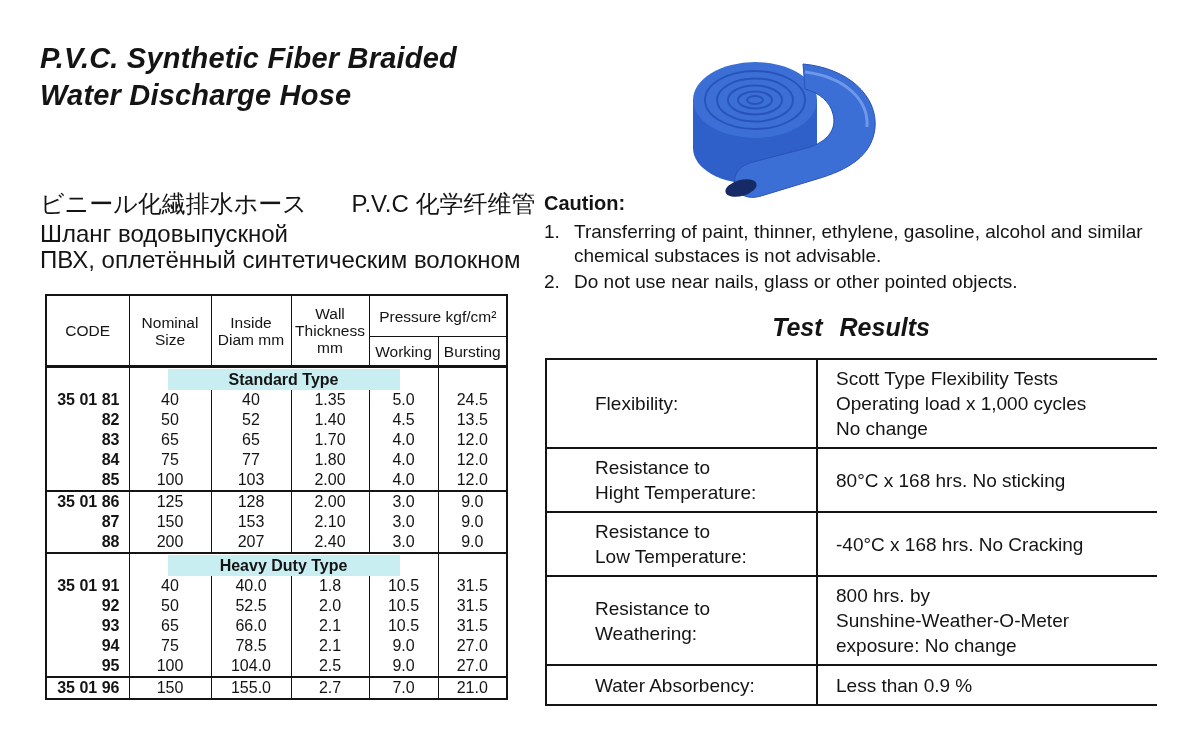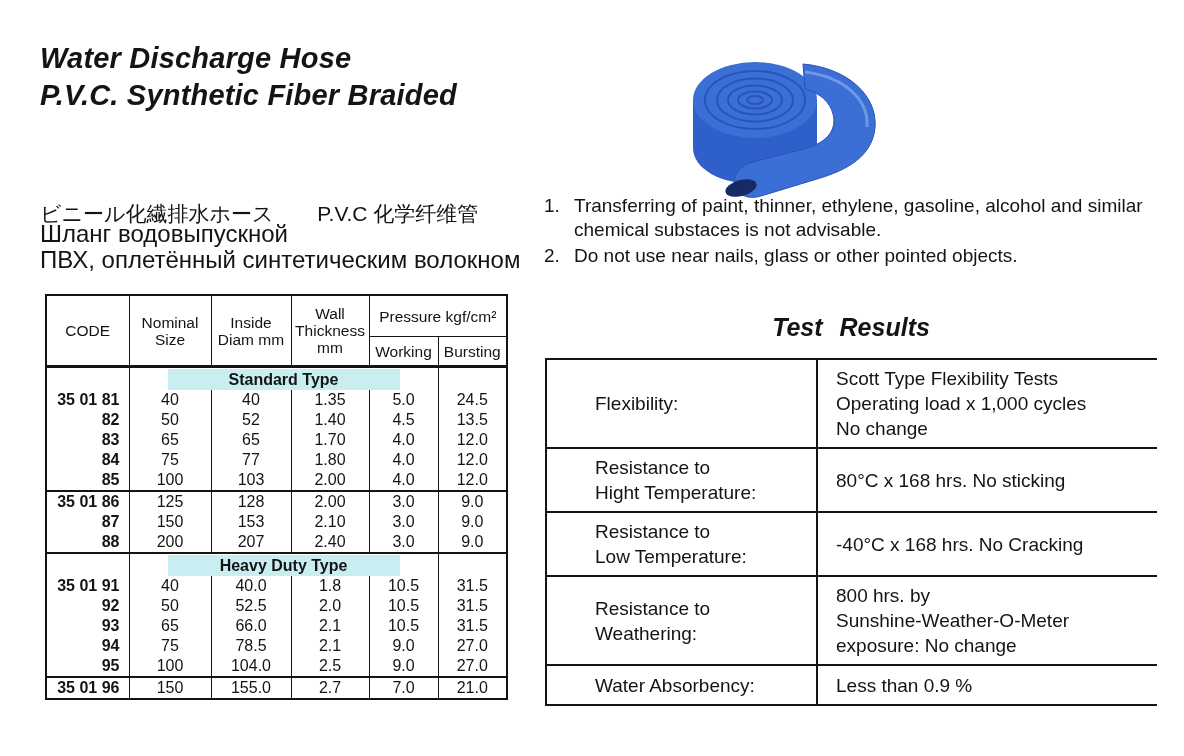--- a/index.html
+++ b/index.html
@@ -15,21 +15,21 @@
   html,body{margin:0;padding:0;background:#e8e8e8;}
   .page{
     position:relative;width:1184px;height:756px;background:#ffffff;
     font-family:"Liberation Sans", sans-serif;color:var(--ink);
     overflow:hidden;margin:0 auto;
   }
   
   .title{position:absolute;left:40px;top:40px;font-size:29px;line-height:37px;
     font-weight:bold;font-style:italic;letter-spacing:0.2px;}
   .subtitle-es{position:absolute;left:40px;top:119px;font-size:21px;line-height:29px;}
-  .subtitle-cjk{position:absolute;left:40px;top:200px;font-size:21px;}
+  .subtitle-cjk{position:absolute;left:40px;top:188px;font-size:24px;}
   .subtitle-cjk .zh{margin-left:38px;}
   .subtitle-ru{position:absolute;left:40px;top:221px;font-size:24px;line-height:26px;}
 
   
   .hose{position:absolute;left:685px;top:52px;width:200px;height:150px;}
 
   
   .caution{position:absolute;left:544px;top:192px;width:620px;}
   .caution-heading{font-size:20px;font-weight:bold;margin-bottom:5px;}
   .ci{display:flex;font-size:19px;line-height:24px;margin-top:2px;}
@@ -64,22 +64,22 @@
   table.test td.val{padding-left:18px;}
   table.test tr:last-child td{border-bottom:2px solid var(--ink);}
   .line{display:block;}
 </style>
 </head>
 <body>
 
 <div class="page">
 
   <div class="title">
+    <span class="line">P.V.C. Synthetic Fiber Braided</span>
     <span class="line">Water Discharge Hose</span>
-    <span class="line">P.V.C. Synthetic Fiber Braided</span>
   </div>
   <div class="subtitle-cjk">
     <span class="ja">ビニール化繊排水ホース</span>
     <span class="zh">P.V.C 化学纤维管</span>
   </div>
   <div class="subtitle-ru">
     <span class="line">Шланг водовыпускной</span>
     <span class="line">ПВХ, оплетённый синтетическим волокном</span>
   </div>
 
@@ -98,20 +98,21 @@
 
     <path d="M118,12 C163,16 193,44 190,76 C187,104 163,118 132,127 L76,144
              C63,148 52,143 50,132 C48,121 56,113 68,110 L122,96
              C143,90 152,77 148,62 C145,50 135,41 120,37 Z" style="fill:var(--hose-blue,#3b6fd6);stroke:var(--hose-blue-dark,#2a52b8)" stroke-width="1"></path>
     <path d="M120,20 C160,25 184,48 182,75" fill="none" style="stroke:var(--hose-highlight,#7da4ec)" stroke-width="3" opacity="0.8"></path>
 
     <ellipse cx="56" cy="136" rx="16" ry="8" transform="rotate(-15 56 136)" style="fill:var(--hose-opening,#162a66)"></ellipse>
   </svg>
 
   <div class="caution">
+    <div class="caution-heading">Caution:</div>
     <div class="ci">
       <span class="ci-num">1.</span>
       <span class="ci-text">Transferring of paint, thinner, ethylene, gasoline, alcohol and similar chemical substaces is not advisable.</span>
     </div>
     <div class="ci">
       <span class="ci-num">2.</span>
       <span class="ci-text">Do not use near nails, glass or other pointed objects.</span>
     </div>
   </div>
 

